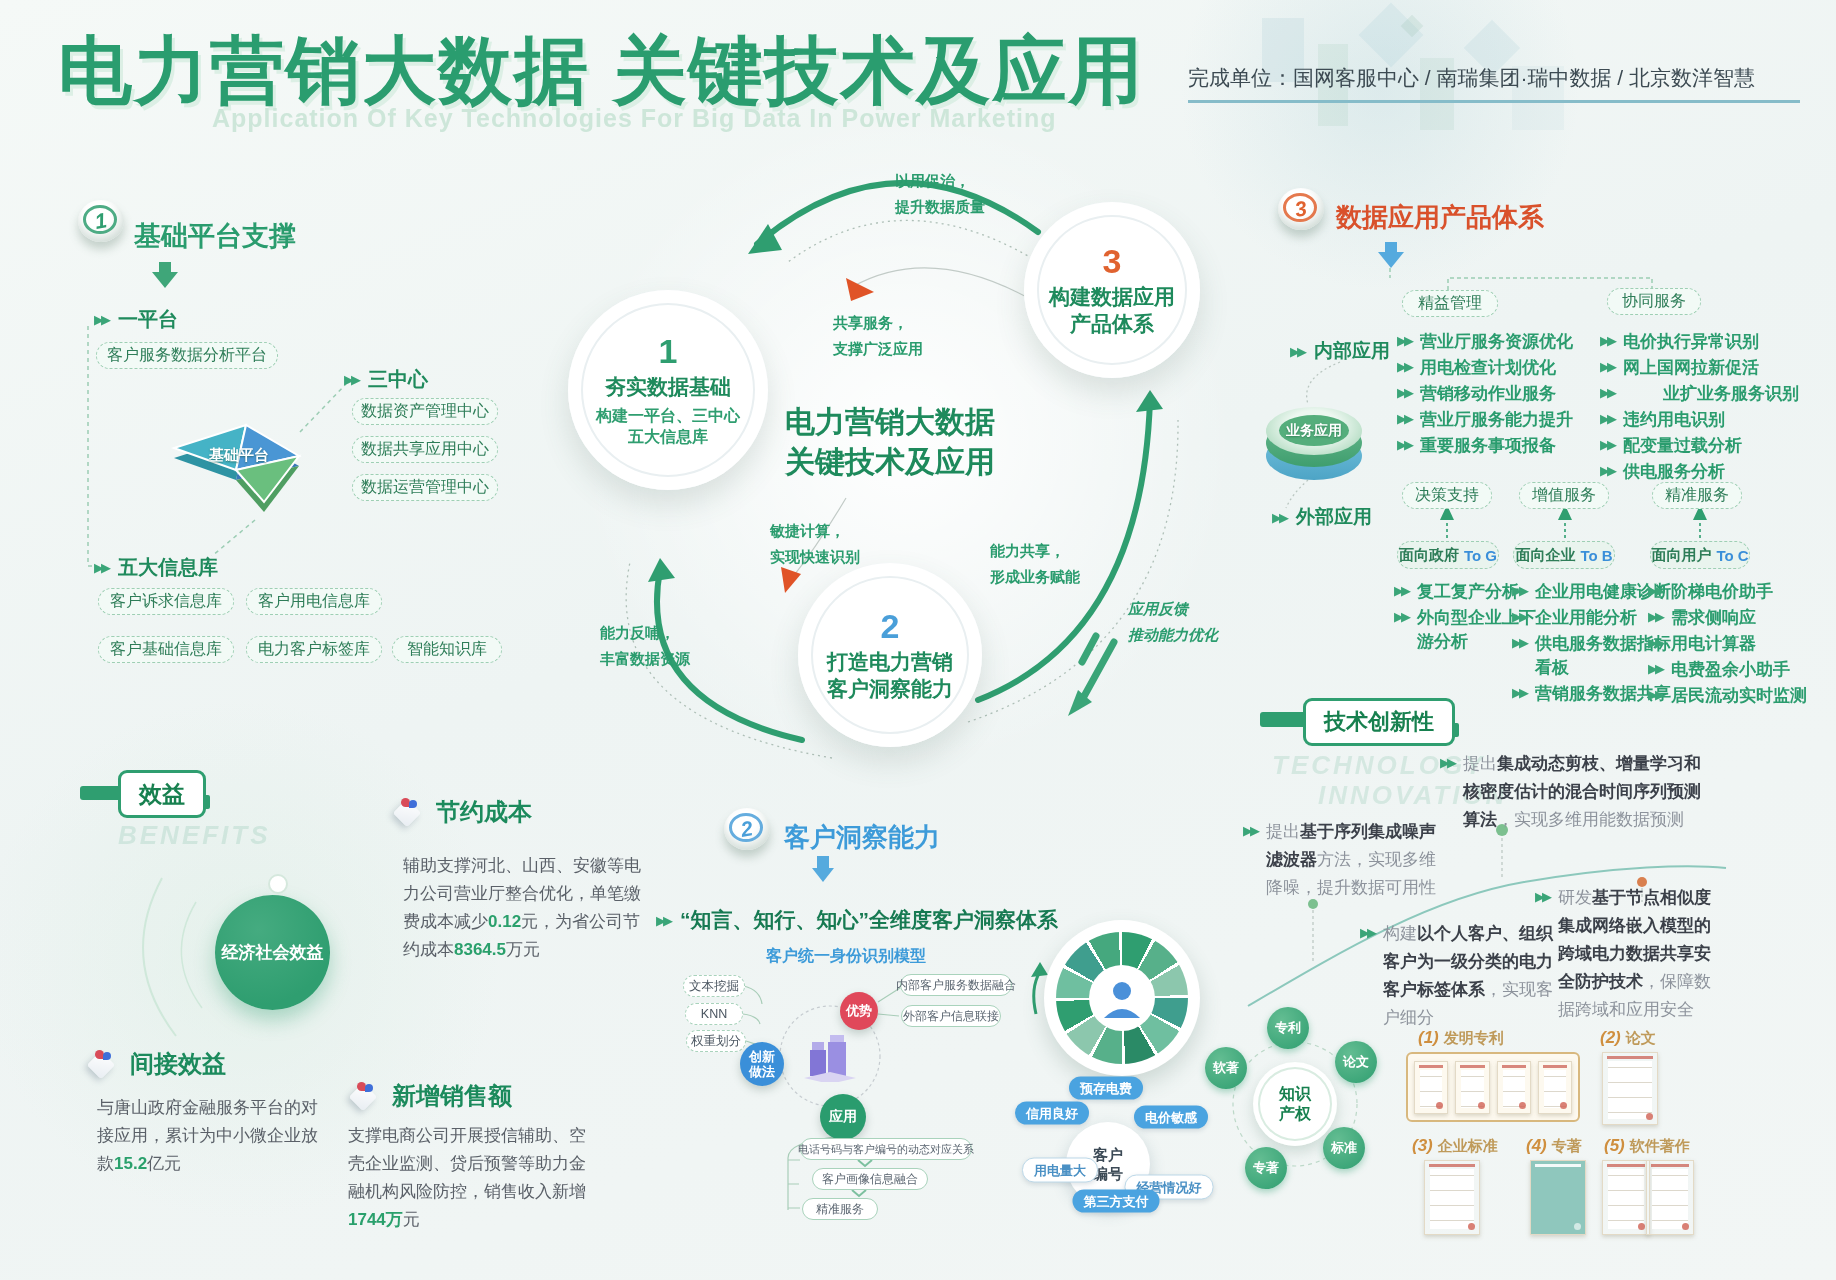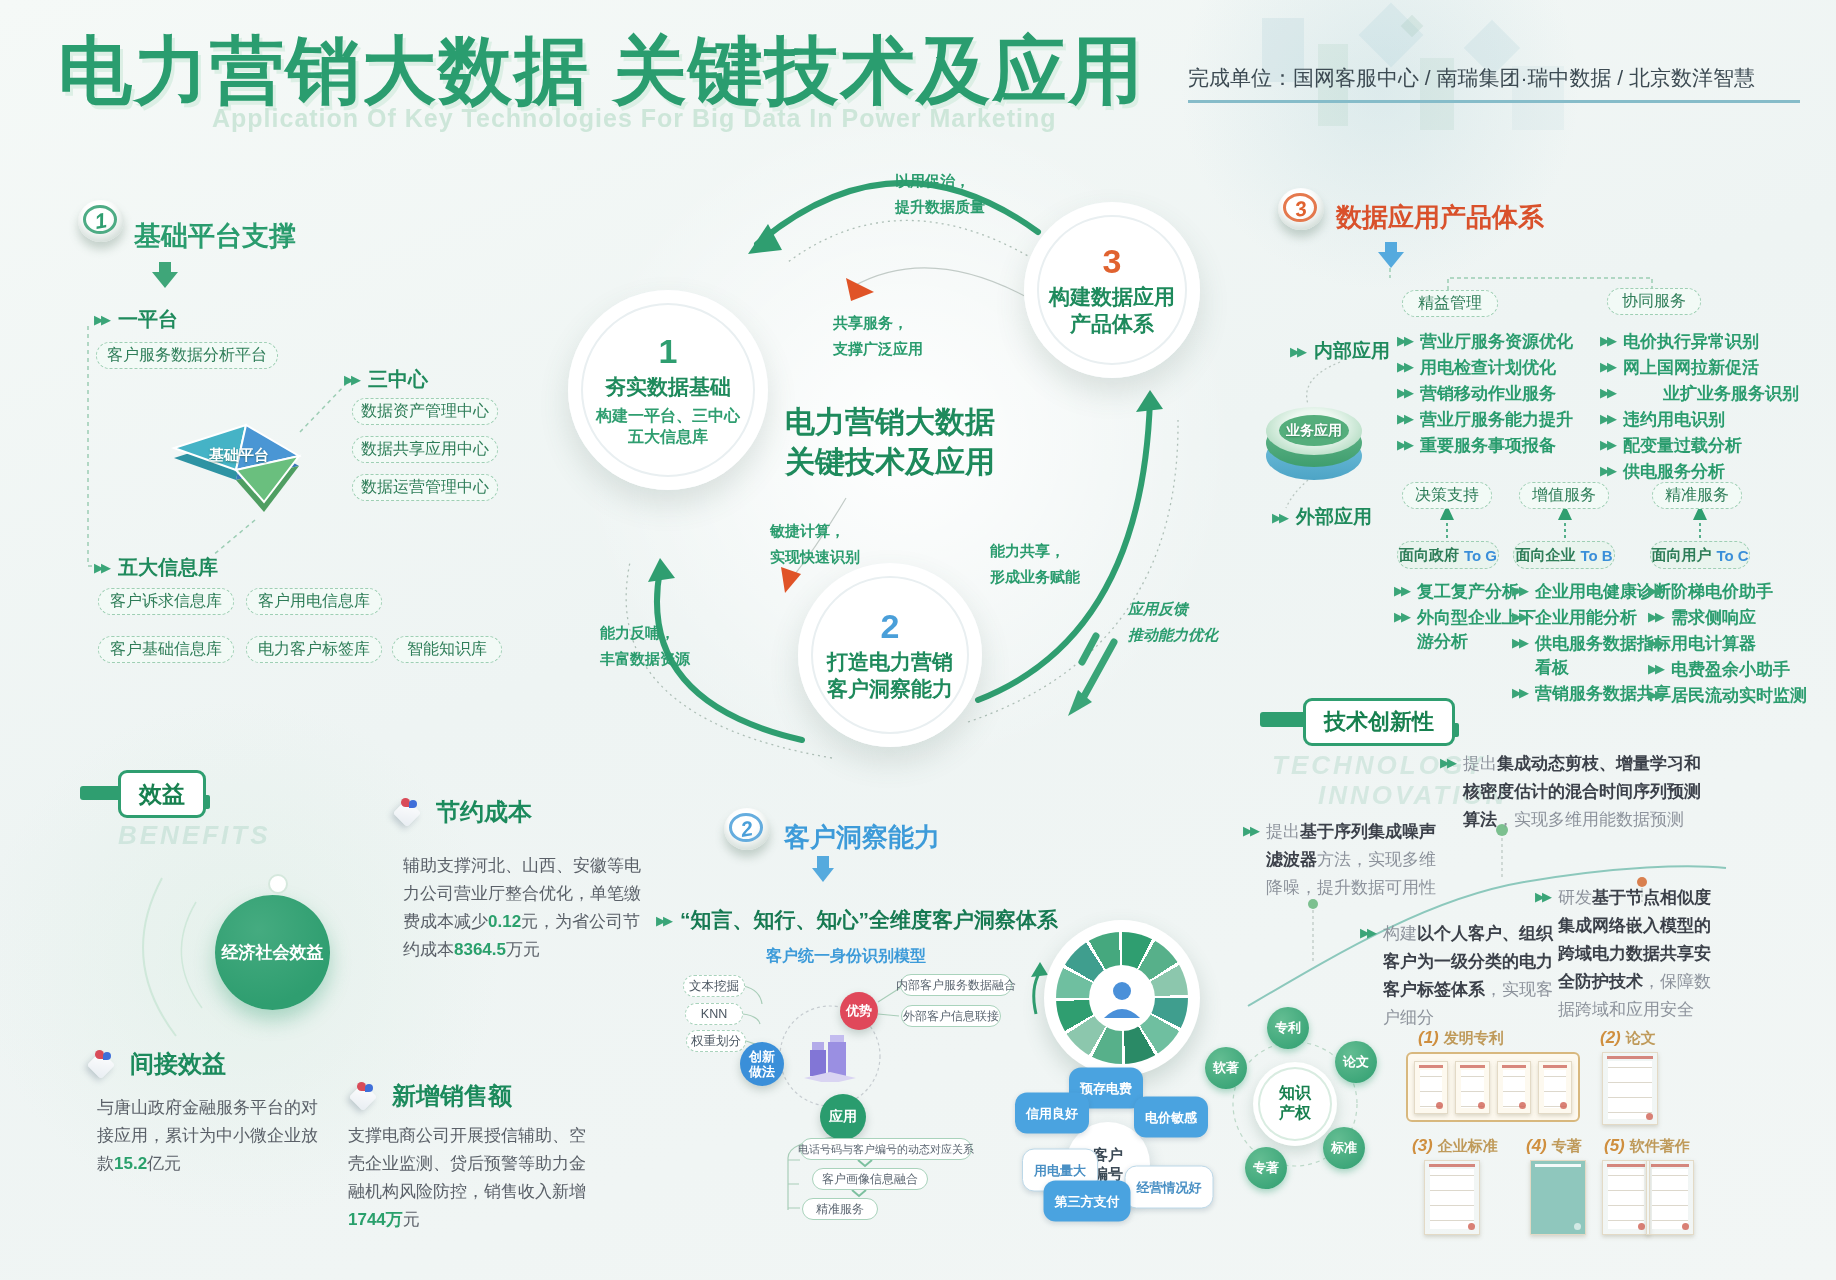--- a/index.html
+++ b/index.html
@@ -62,21 +62,21 @@
   .cyl .c-top{position:absolute;bottom:25px;left:0;width:96px;height:48px;border-radius:50%;
     background:radial-gradient(ellipse at 50% 40%,#ecf7f0 0 38%,#c2e3ce 70%,#8cc9a6);display:flex;align-items:center;justify-content:center;}
   .cyl .c-top::before{content:"";position:absolute;left:13px;right:13px;top:8px;bottom:9px;border-radius:50%;background:#55ae7c;}
   .cyl .c-top span{position:relative;color:#fff;font-size:14px;font-weight:900;text-shadow:0 1px 2px rgba(20,90,55,.5);}
   
   .bubble{position:absolute;border-radius:50%;color:#fff;font-weight:bold;display:flex;align-items:center;justify-content:center;
     text-align:center;white-space:pre-line;box-shadow:0 4px 8px rgba(60,90,80,.25);}
   .rbox{position:absolute;height:22px;border:1.2px solid #a9d3bc;background:#fff;border-radius:12px;color:#5a6570;font-size:12.5px;
     display:flex;align-items:center;justify-content:center;padding:0 7px;box-sizing:border-box;white-space:nowrap;}
   .rbox.dash{border-style:dashed;color:#4a5560;}
-  .pill{position:absolute;height:41px;border-radius:12px;display:flex;align-items:center;justify-content:center;
+  .pill{position:absolute;height:23px;border-radius:12px;display:flex;align-items:center;justify-content:center;
     padding:0 11px;font-size:13px;font-weight:bold;white-space:nowrap;transform:translate(-50%,-50%);box-shadow:0 2px 5px rgba(60,90,110,.18);}
   .pill.blue-pill{background:#4aa3e0;color:#fff;}
   .pill.white-pill{background:#fff;color:#4a90c4;border:1px solid #bcd8e8;}
   .wheel{left:1044px;top:920px;width:156px;height:156px;border-radius:50%;background:#fff;
     box-shadow:0 10px 22px rgba(60,100,85,.2);display:flex;align-items:center;justify-content:center;}
   .wheel .segs{width:132px;height:132px;border-radius:50%;
     background:conic-gradient(#2f9e70 0 27deg,#fff 27deg 30deg,#57b08a 30deg 57deg,#fff 57deg 60deg,#8cc7ad 60deg 87deg,#fff 87deg 90deg,
       #3f9e8e 90deg 117deg,#fff 117deg 120deg,#6fbfa0 120deg 147deg,#fff 147deg 150deg,#2a8a66 150deg 177deg,#fff 177deg 180deg,
       #57b08a 180deg 207deg,#fff 207deg 210deg,#8cc7ad 210deg 237deg,#fff 237deg 240deg,#2f9e70 240deg 267deg,#fff 267deg 270deg,
       #6fbfa0 270deg 297deg,#fff 297deg 300deg,#3f9e8e 300deg 327deg,#fff 327deg 330deg,#45a87e 330deg 357deg,#fff 357deg 360deg);
@@ -495,21 +495,21 @@
       </div>
   </div>
 
   <div class="abs custcircle" style="white-space: pre-line;">客户
 编号</div>
   <div class="pill blue-pill" style="left:1106px;top:1088px;">预存电费</div>
   <div class="pill blue-pill" style="left:1052px;top:1113px;">信用良好</div>
   <div class="pill blue-pill" style="left:1171px;top:1117px;">电价敏感</div>
   <div class="pill white-pill" style="left:1060px;top:1170px;">用电量大</div>
   <div class="pill white-pill" style="left:1169px;top:1187px;">经营情况好</div>
-  <div class="pill blue-pill" style="left:1087px;top:1201px;">第三方支付</div>
+  <div class="pill blue-pill" style="left:1116px;top:1201px;">第三方支付</div>
 
   <div class="tagtab" style="left:1260px;top:712px;width:46px;height:15px;"></div>
   <div class="tagframe" style="left:1303px;top:698px;width:146px;height:42px;font-size:22px;">技术创新性</div>
   <div class="watermark" style="left:1272px;top:750px;font-size:26px;font-style:italic;">TECHNOLOGY</div>
   <div class="watermark" style="left:1318px;top:780px;font-size:26px;font-style:italic;">INNOVATION</div>
 
   <div class="inn-item" style="left:1440px;top:750px;width:268px;">
     <span class="mk">▶▶</span>
       <span class="segs"><span>提出</span><span class="st">集成动态剪枝、增量学习和核密度估计的混合时间序列预测算法</span><span>，实现多维用能数据预测</span></span>
   </div>
@@ -519,21 +519,21 @@
   </div>
   <div class="inn-item" style="left:1360px;top:920px;width:202px;">
     <span class="mk">▶▶</span>
       <span class="segs"><span>构建</span><span class="st">以个人客户、组织客户为一级分类的电力客户标签体系</span><span>，实现客户细分</span></span>
   </div>
   <div class="inn-item" style="left:1535px;top:884px;width:184px;">
     <span class="mk">▶▶</span>
       <span class="segs"><span>研发</span><span class="st">基于节点相似度集成网络嵌入模型的跨域电力数据共享安全防护技术</span><span>，保障数据跨域和应用安全</span></span>
   </div>
 
-  <div class="abs ipcenter" style="white-space: pre-line; font-family: Liberation Mono, monospace;">知识
+  <div class="abs ipcenter" style="white-space: pre-line;">知识
 产权</div>
   <div class="sat" style="left:1288px;top:1028px;">专利</div>
   <div class="sat" style="left:1356px;top:1062px;">论文</div>
   <div class="sat" style="left:1344px;top:1148px;">标准</div>
   <div class="sat" style="left:1266px;top:1168px;">专著</div>
   <div class="sat" style="left:1226px;top:1068px;">软著</div>
 
   <div class="certlabel" style="left:1418px;top:1028px;">
     <span class="n">(1)</span>
       <span class="nm">发明专利</span>

